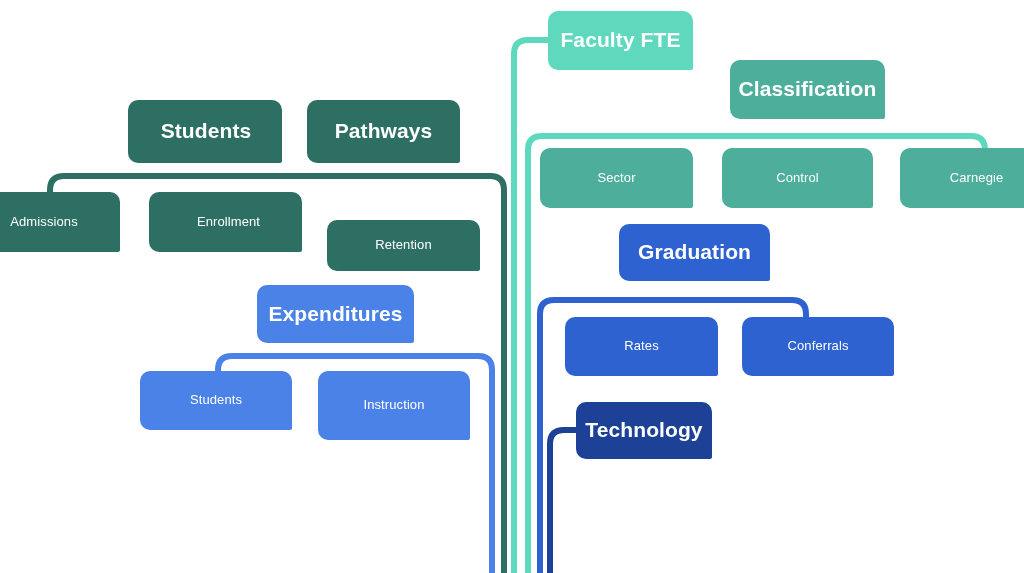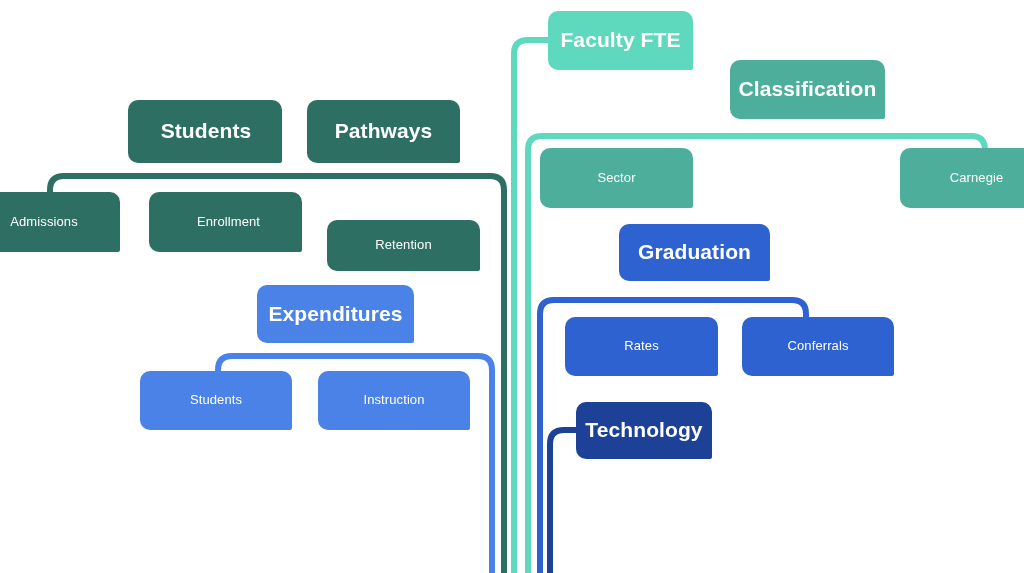--- a/index.html
+++ b/index.html
@@ -98,34 +98,37 @@
   </div>
 
   <div class="node parent br-sharp" style="left:730px; top:60px; width:155px; height:59px; background:#4cae9b;">
     <span>Classification</span>
   </div>
 
   <div class="node child br-sharp" style="left:540px; top:148px; width:153px; height:60px; background:#4cae9b;">
     <span>Sector</span>
   </div>
 
+  <div class="node child br-sharp" style="left:722px; top:148px; width:151px; height:60px; background:#4cae9b;">
+    <span>Control</span>
+  </div>
 
   <div class="node child br-sharp" style="left:900px; top:148px; width:153px; height:60px; background:#4cae9b;">
     <span>Carnegie</span>
   </div>
 
   <div class="node parent br-sharp" style="left:257px; top:285px; width:157px; height:58px; background:#4a82e8;">
     <span>Expenditures</span>
   </div>
 
   <div class="node child br-sharp" style="left:140px; top:371px; width:152px; height:59px; background:#4a82e8;">
     <span>Students</span>
   </div>
 
-  <div class="node child br-sharp" style="left:318px; top:371px; width:152px; height:59px; background:#4a82e8;">
+  <div class="node child br-sharp" style="left:318px; top:371px; width:152px; height:69px; background:#4a82e8;">
     <span>Instruction</span>
   </div>
 
   <div class="node parent br-sharp" style="left:619px; top:224px; width:151px; height:57px; background:#2d62d0;">
     <span>Graduation</span>
   </div>
 
   <div class="node child br-sharp" style="left:565px; top:317px; width:153px; height:59px; background:#2d62d0;">
     <span>Rates</span>
   </div>

